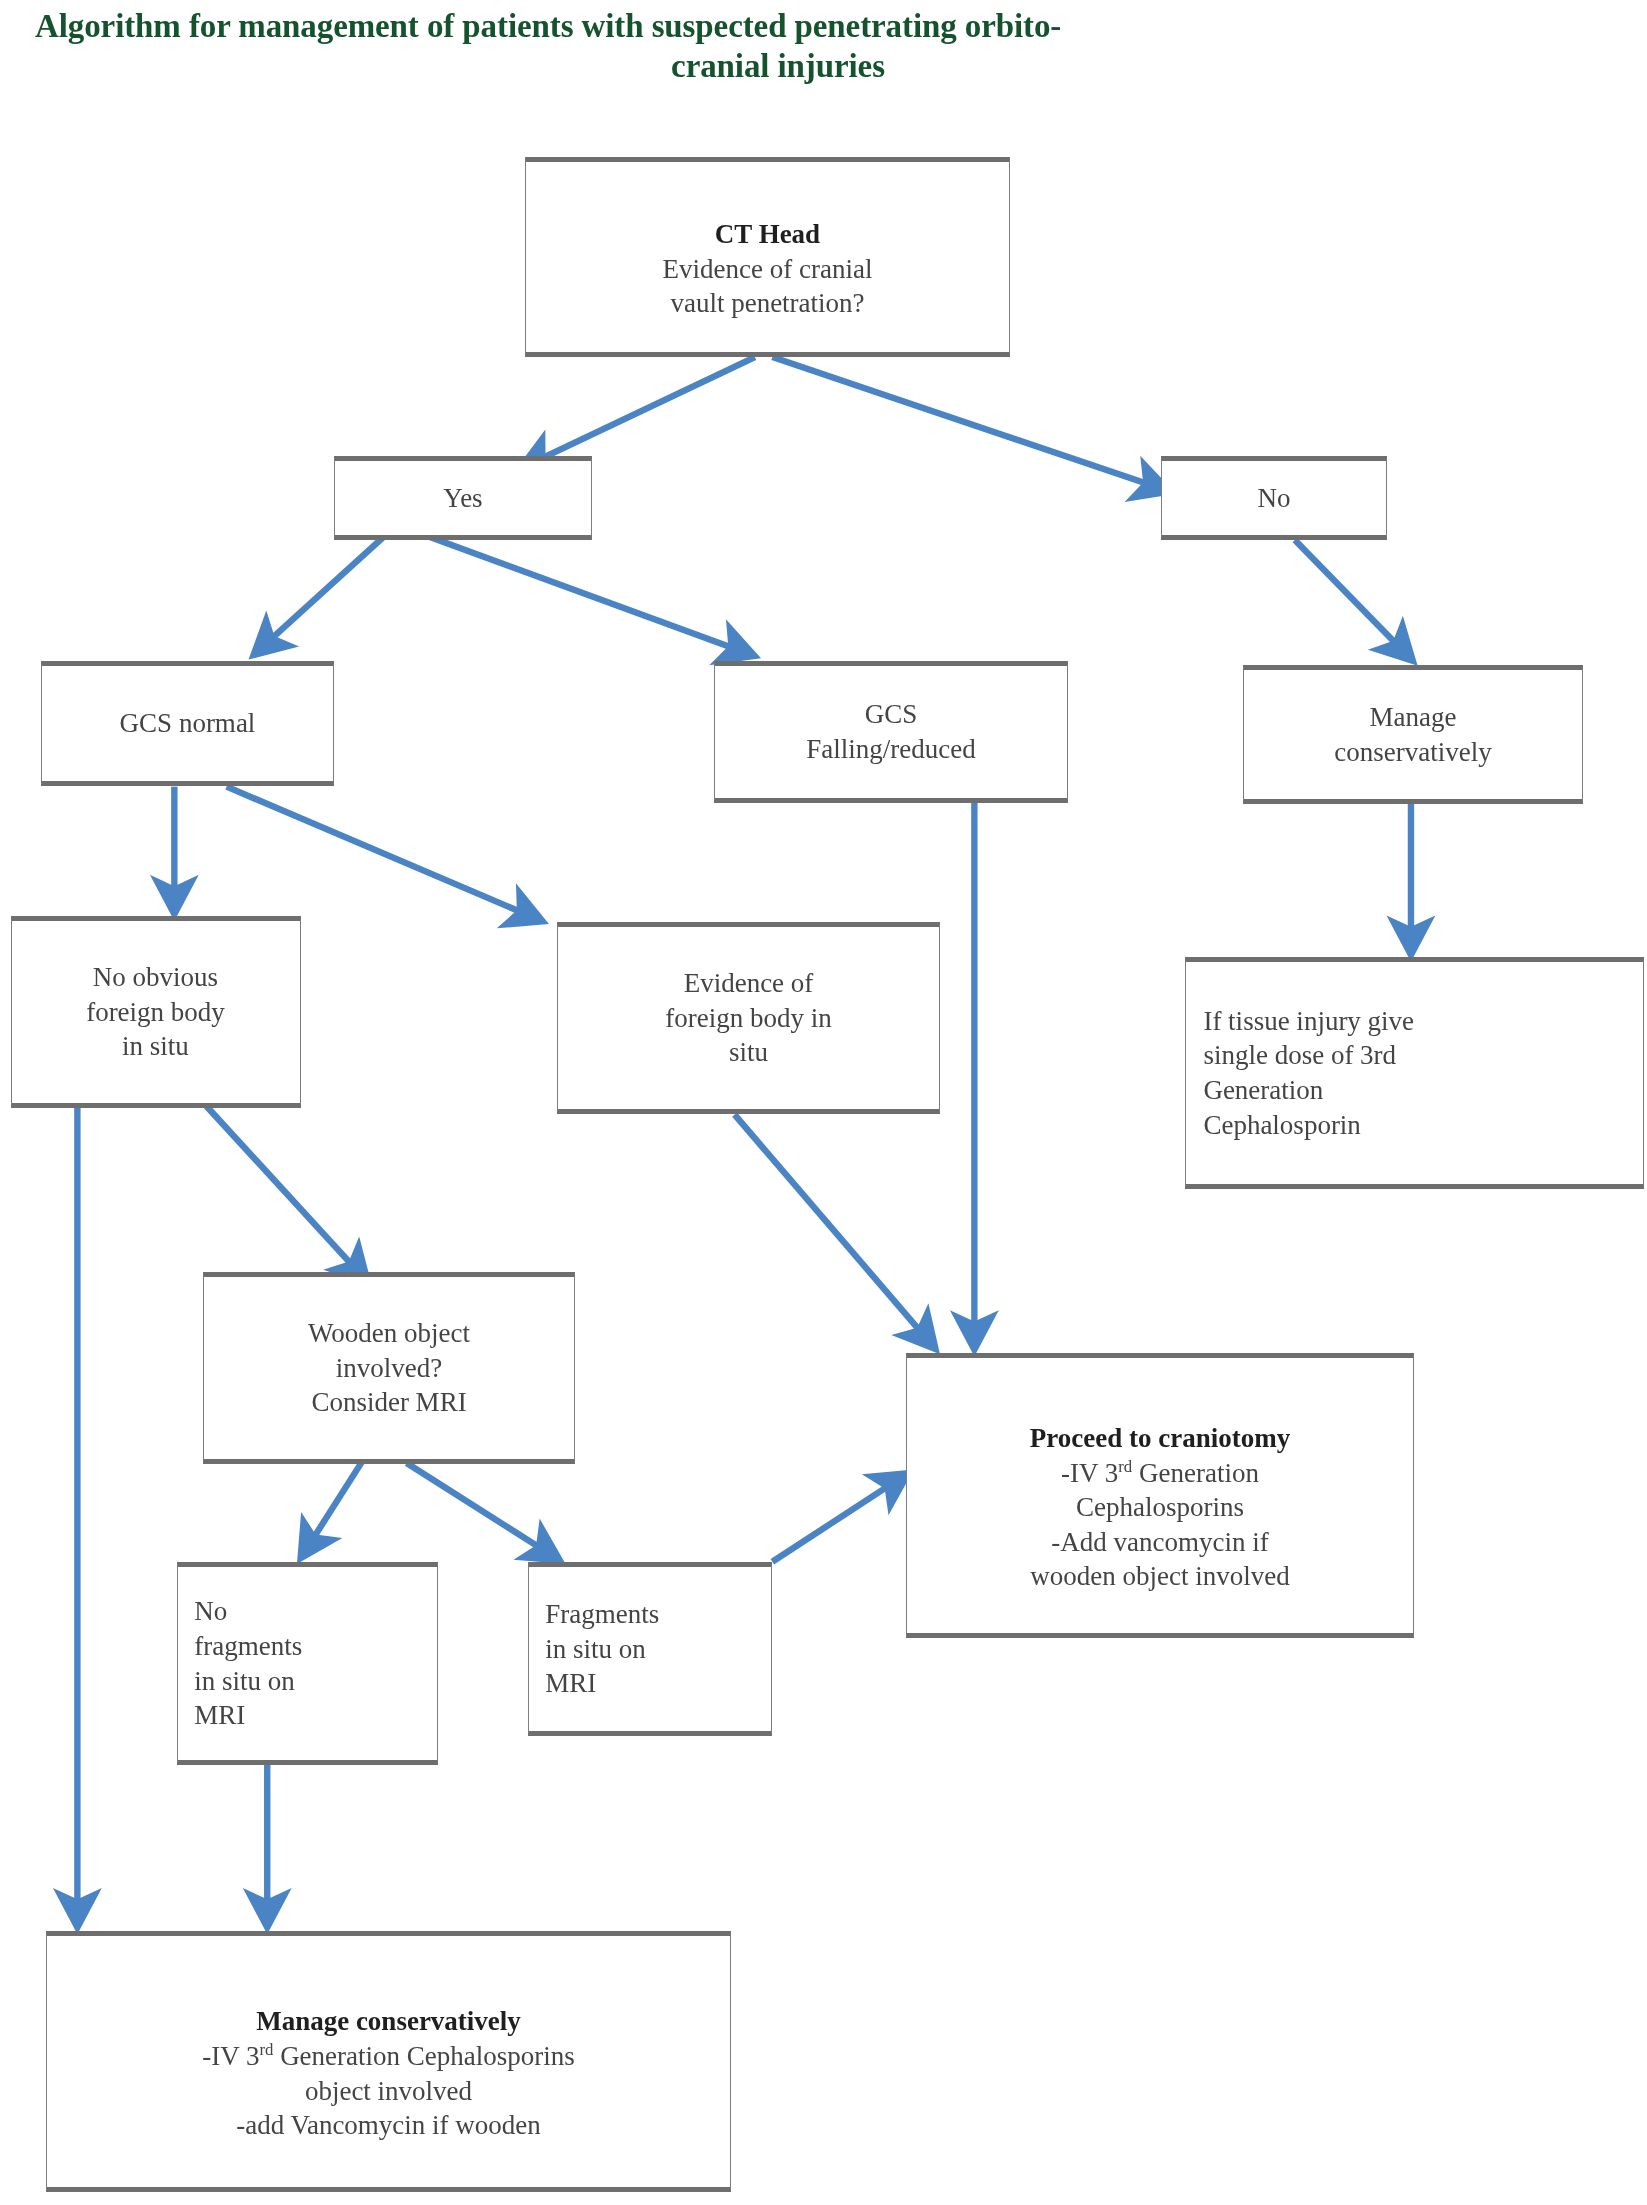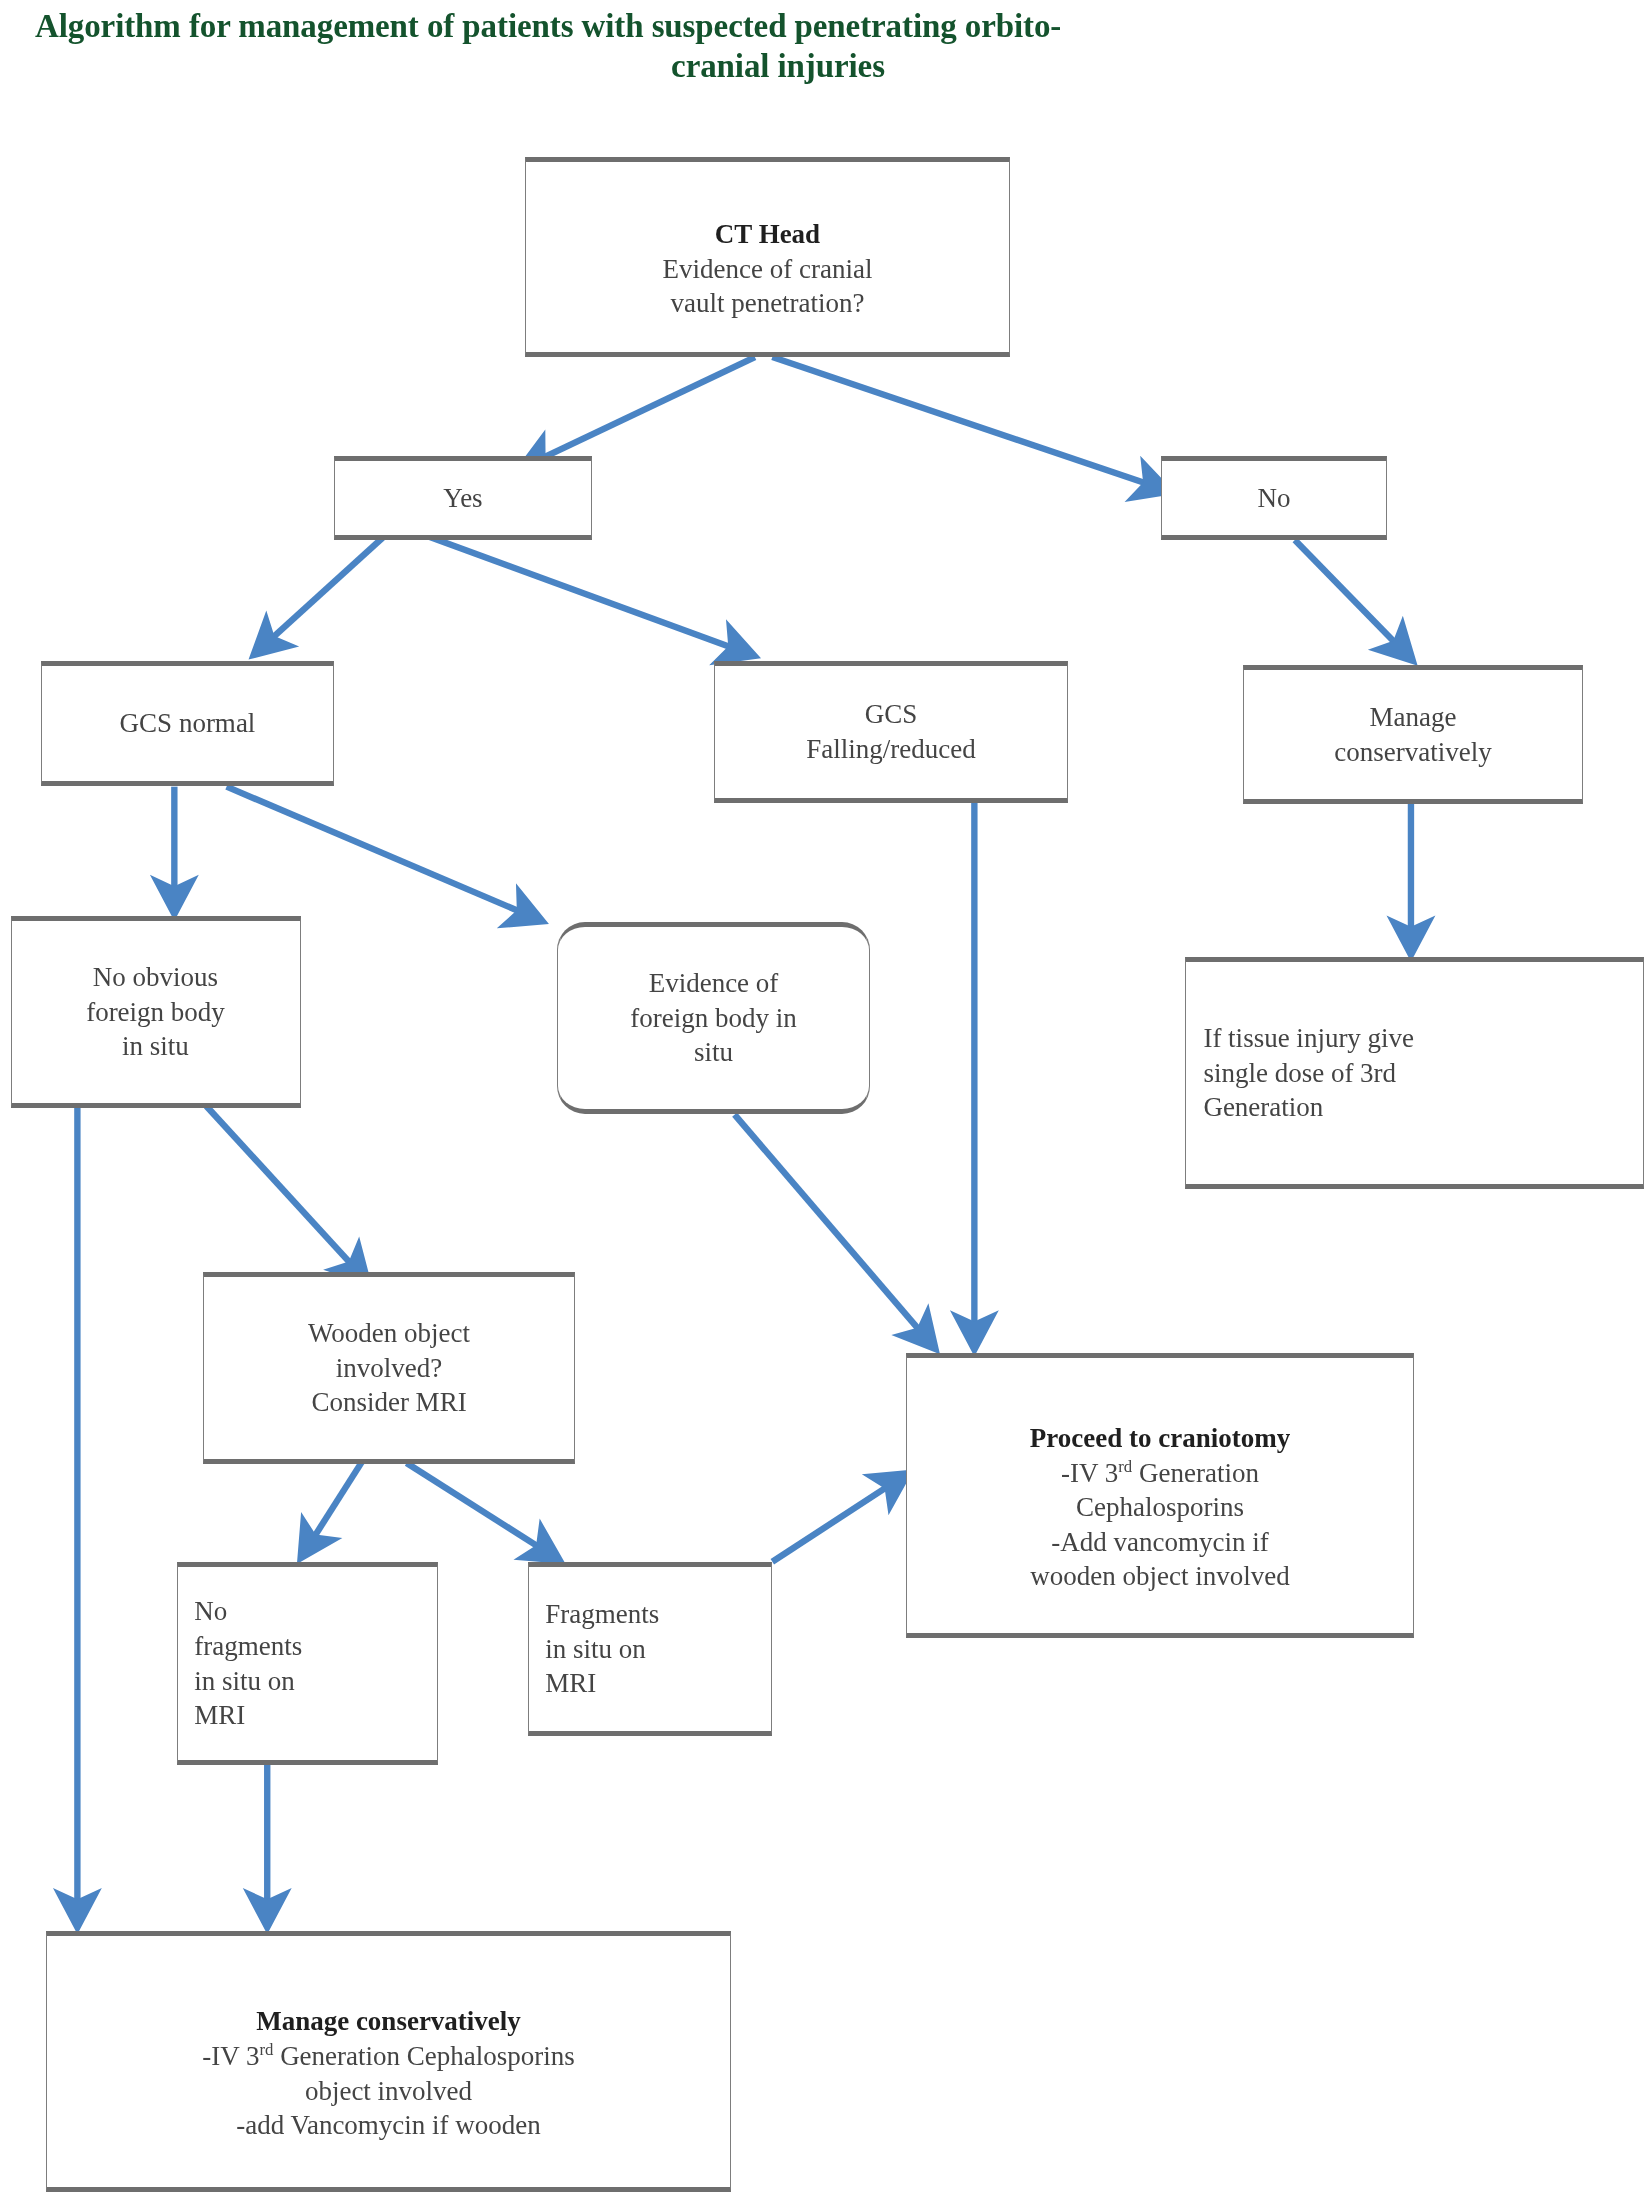--- a/index.html
+++ b/index.html
@@ -145,33 +145,34 @@
   </div>
 
   <div class="node c" style="left:10.5px;top:916px;width:290px;height:192px;">
     <div class="inner">
       <span class="ln">No obvious</span>
       <span class="ln">foreign body</span>
       <span class="ln">in situ</span>
     </div>
   </div>
 
-  <div class="node c" style="left:557px;top:922px;width:313px;height:192px;border-radius:28px;">
+  <div class="node c" style="left:557px;top:922px;width:383px;height:192px;">
     <div class="inner">
       <span class="ln">Evidence of</span>
       <span class="ln">foreign body in</span>
       <span class="ln">situ</span>
     </div>
   </div>
 
   <div class="node l" style="left:1185px;top:957px;width:459px;height:232px;">
     <div class="inner" style="padding-left:17.4px;">
       <span class="ln">If tissue injury give</span>
       <span class="ln">single dose of 3rd</span>
       <span class="ln">Generation</span>
+      <span class="ln">Cephalosporin</span>
     </div>
   </div>
 
   <div class="node c" style="left:203px;top:1272px;width:372px;height:192px;">
     <div class="inner">
       <span class="ln">Wooden object</span>
       <span class="ln">involved?</span>
       <span class="ln">Consider MRI</span>
     </div>
   </div>

